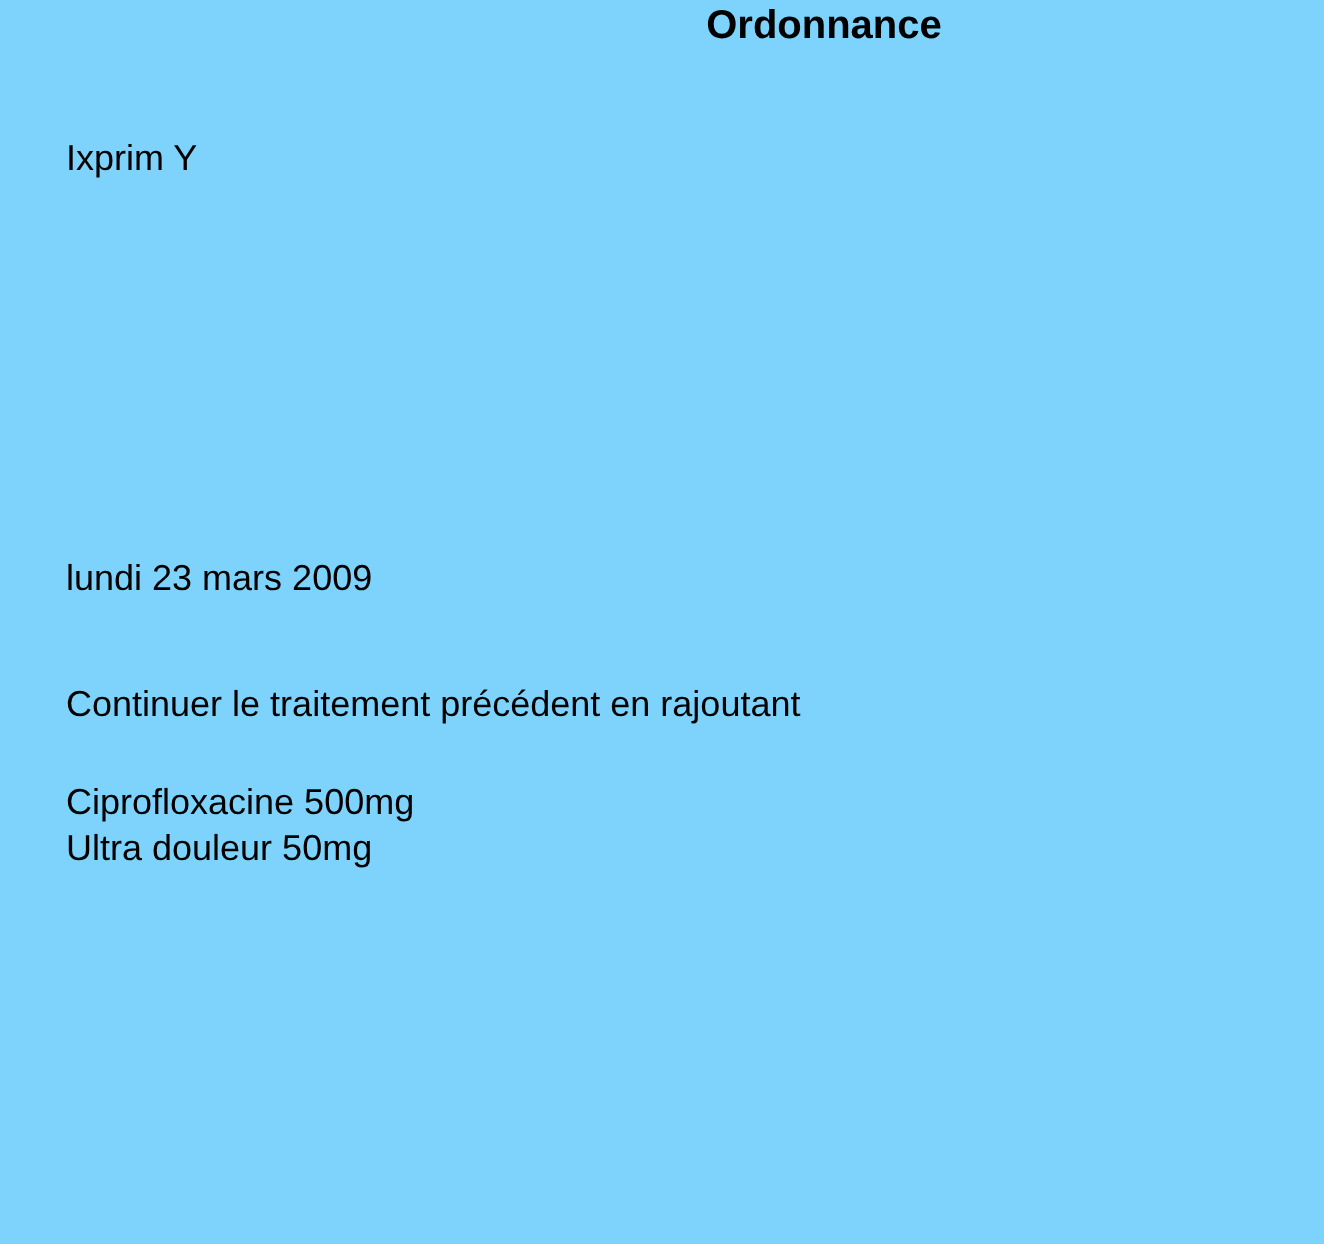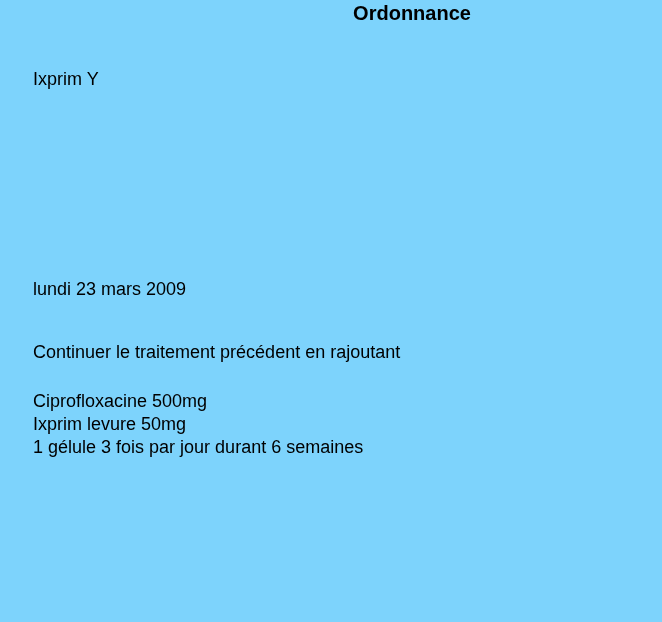--- a/index.html
+++ b/index.html
@@ -81,21 +81,20 @@
 
   <div class="date-line">lundi 23 mars 2009</div>
 
   <div class="instruction-line">Continuer le traitement précédent en rajoutant</div>
 
   <div class="prescriptions">
     <div>
       <div class="line">Ciprofloxacine 500mg</div>
     </div>
     <div>
-      <div class="line">Ixprim levure 50mg</div>
-      <div class="line">1 gélule 3 fois par jour durant 6 semaines</div>
+      <div class="line">Ultra douleur 50mg</div>
     </div>
     <div>
     </div>
   </div>
 
 
 </div>
 
 </body></html>

